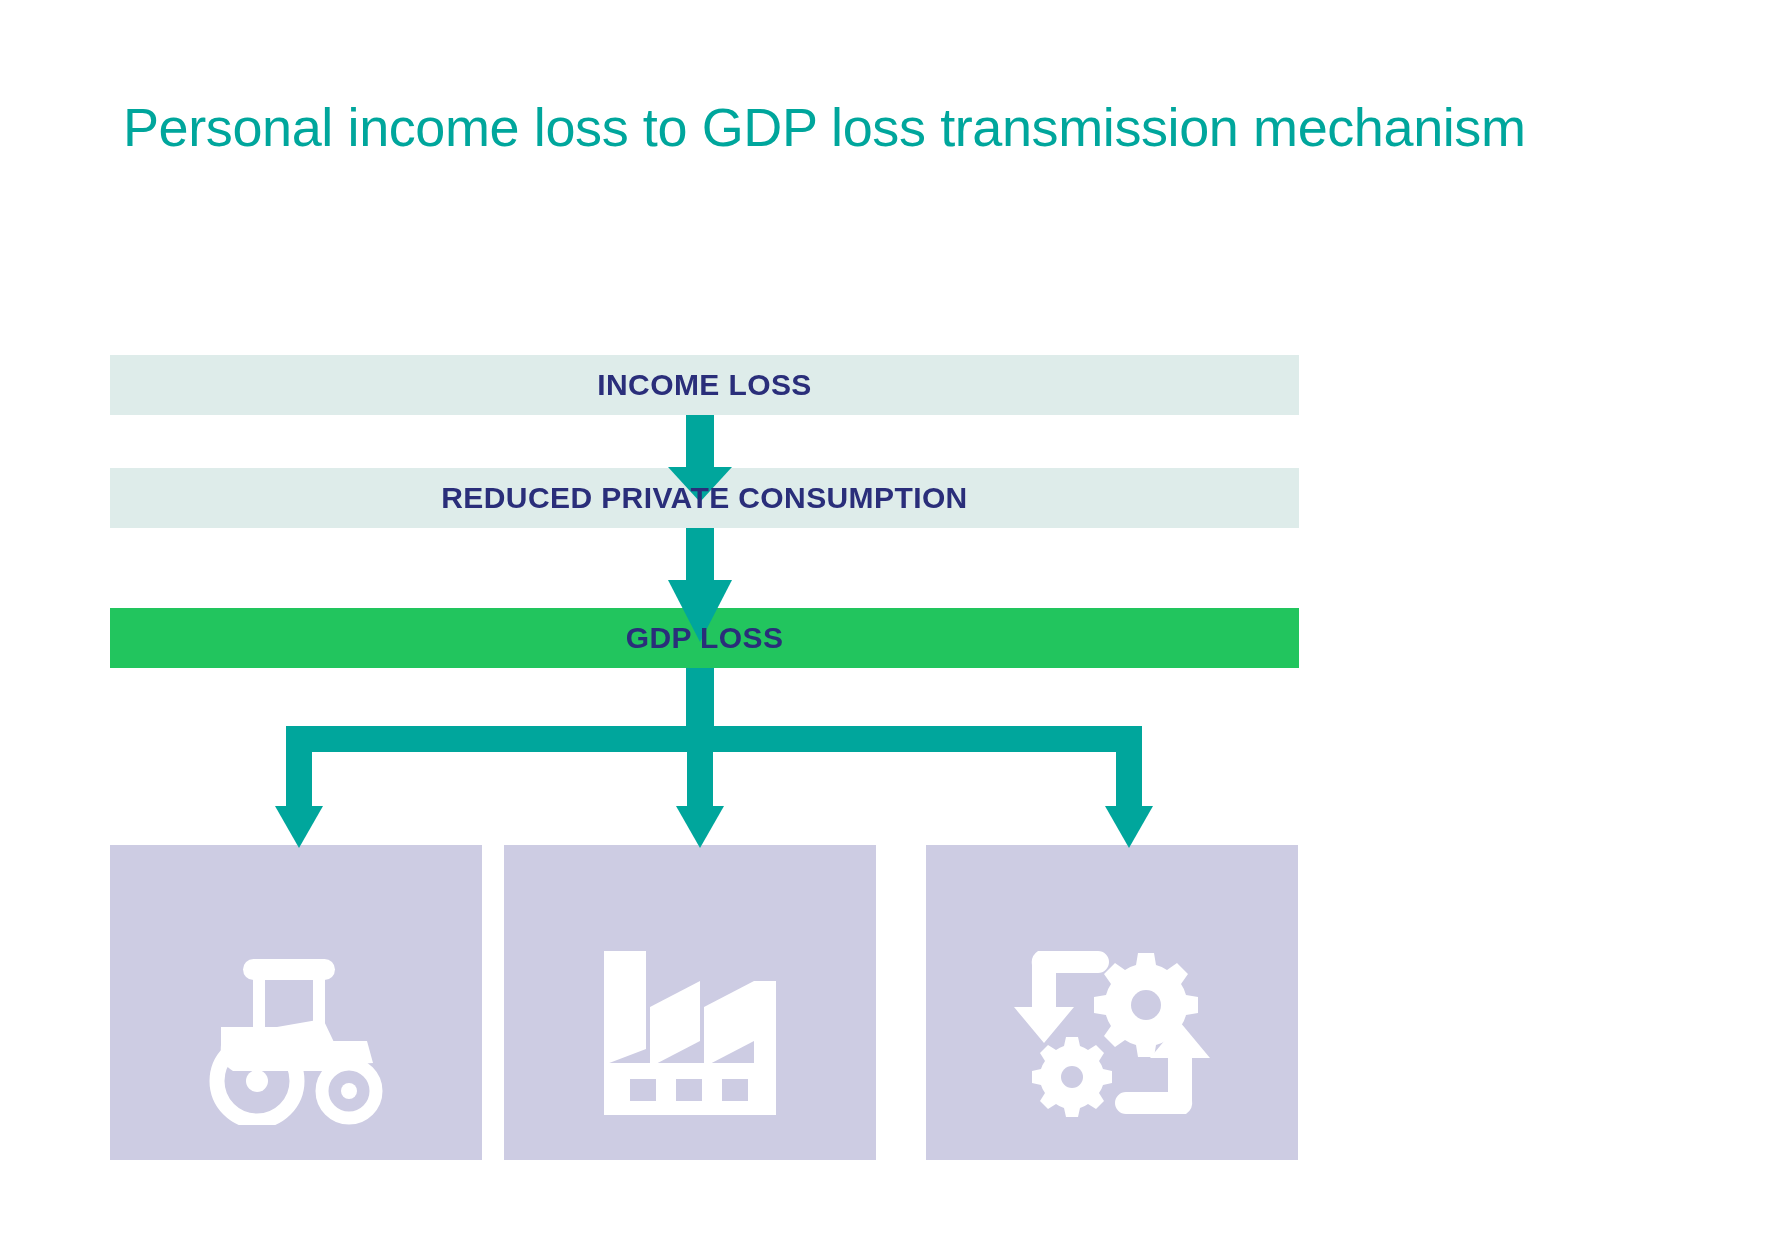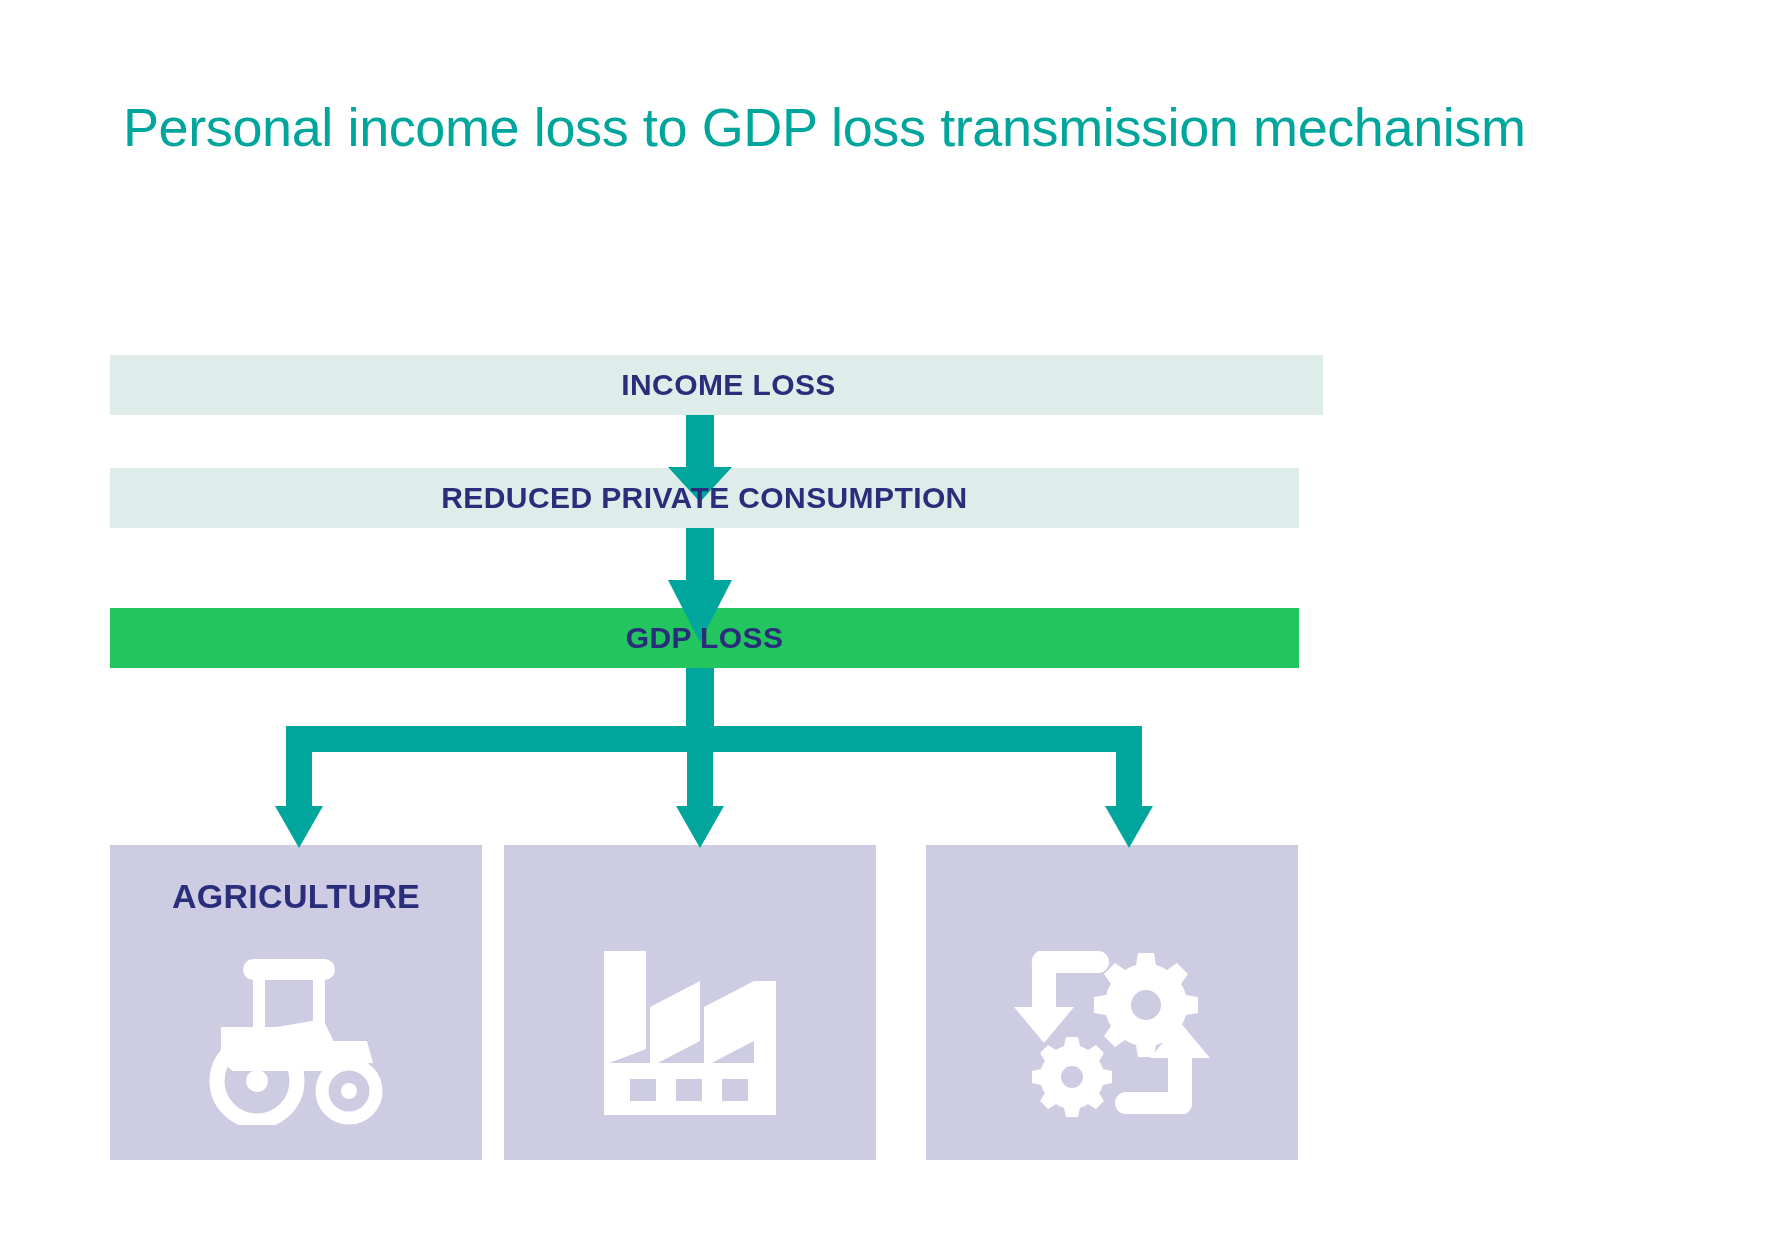--- a/index.html
+++ b/index.html
@@ -44,21 +44,21 @@
   .stage-label {
     font-size: 30px;
     font-weight: 700;
     letter-spacing: 0.4px;
     color: #2A2E7A;
     white-space: nowrap;
     position: relative;
     z-index: 4;
   }
 
-  #stage-income       { top: 355px; padding-left: 24px; }
+  #stage-income       { top: 355px; }
   #stage-consumption  { top: 468px; }
   #stage-gdp          { top: 608px; }
 
   
   #arrow-layer {
     position: absolute;
     left: 0;
     top: 0;
     width: 1789px;
     height: 1238px;
@@ -109,21 +109,20 @@
 
 <div class="stage-bar mint" id="stage-consumption">
   <span class="stage-label">REDUCED PRIVATE CONSUMPTION</span>
 </div>
 
 <div class="stage-bar lilac" id="stage-gdp">
   <span class="stage-label">GDP LOSS</span>
 </div>
 
 <div class="sector-box" id="sector-agriculture">
-  <div class="sector-label">AGRICULTURE</div>
   <div class="sector-icon">
     <svg width="210" height="180" viewBox="0 0 210 180" fill="#ffffff">
 
       <rect x="52" y="14" width="92" height="21" rx="10.5"></rect>
 
       <rect x="62" y="30" width="12" height="58"></rect>
       <rect x="122" y="30" width="12" height="50"></rect>
 
       <path d="M30 82 L86 82 L132 74 L150 112 L138 126 L42 126 Q28 118 30 100 Z"></path>
 

